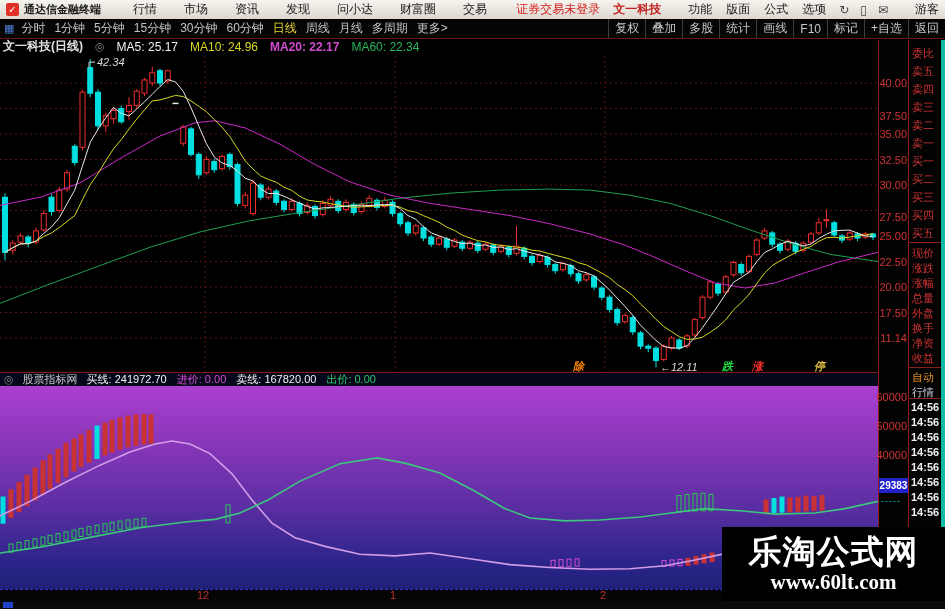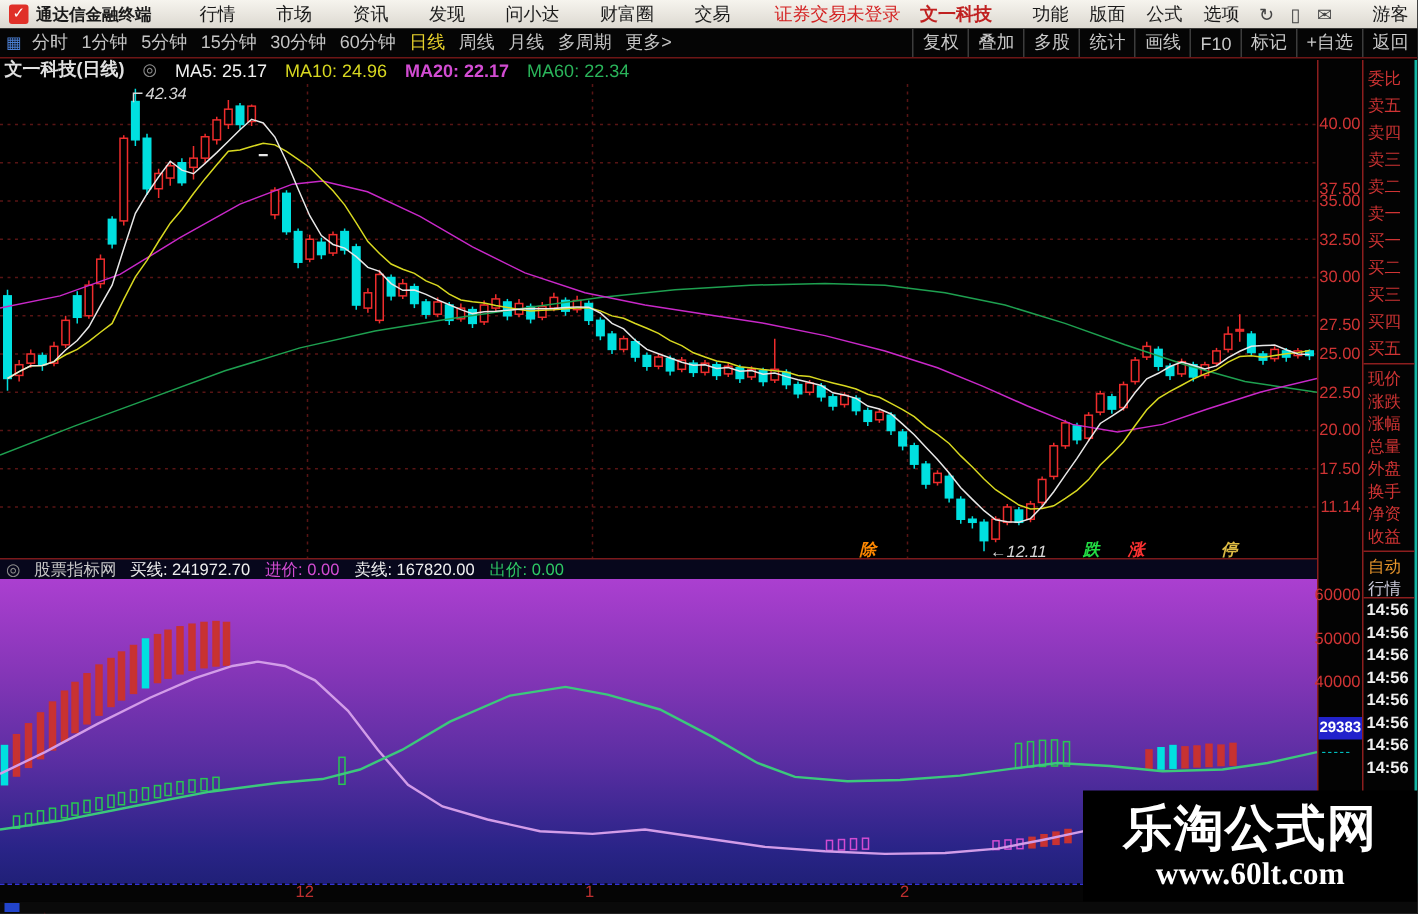--- a/index.html
+++ b/index.html
@@ -41,21 +41,21 @@
   .ind-panel{position:absolute;left:0;top:386px;width:878px;height:203px;
     background:linear-gradient(180deg,#ab3fd0 0%,#8636b8 30%,#5a2ea2 60%,#2a2488 88%,#202078 100%);}
   
   .price-axis{position:absolute;left:878px;top:40px;width:30px;height:549px;background:#030303;
     border-left:1px solid #8c1e1e;font-size:11px;color:#d03434;z-index:6;box-sizing:border-box;}
   .axlab{position:absolute;right:1px;white-space:nowrap;}
   .tag{position:absolute;left:0;width:29px;height:15px;background:#2222cc;color:#fff;
     font-size:10px;font-weight:bold;text-align:center;line-height:15px;}
   .dashrow{position:absolute;left:2px;font-size:9px;letter-spacing:1px;}
   .sidebar{position:absolute;left:908px;top:40px;width:37px;height:549px;background:#030303;
-    border-left:1px solid #8c1e1e;border-right:2px solid #14b8a6;font-size:11px;color:#d03434;
+    border-left:1px solid #8c1e1e;border-right:4px solid #14b8a6;font-size:11px;color:#d03434;
     z-index:6;box-sizing:border-box;padding-left:24px;}
   .sb-quote{position:absolute;top:4px;left:0;right:0;}
   .sb-row{height:18px;line-height:18px;padding-left:3px;white-space:nowrap;overflow:hidden;}
   .sb-info{position:absolute;top:206px;left:0;right:0;}
   .sb-row2{height:15px;line-height:15px;padding-left:3px;white-space:nowrap;overflow:hidden;}
   .sb-sep{position:absolute;left:0;right:0;height:1px;background:#8c1e1e;}
   .sb-auto{position:absolute;top:330px;left:0;right:0;color:#e8962c;padding-left:3px;}
   .sb-qlabel{position:absolute;top:345px;left:0;right:0;color:#c8c8d8;padding-left:3px;}
   .sb-times{position:absolute;top:360px;left:0;right:0;color:#f0f0f0;font-weight:bold;}
   .sb-time{height:15px;line-height:15px;padding-left:2px;white-space:nowrap;overflow:hidden;}
@@ -477,21 +477,21 @@
         <rect x="804" y="110.18" width="4" height="14.789999999999992" fill="#c83232" stroke="#c83232"></rect>
         <rect x="812" y="110.76" width="4" height="13.63000000000001" fill="#c83232" stroke="#c83232"></rect>
         <rect x="820" y="109.60000000000001" width="4" height="14.499999999999986" fill="#c83232" stroke="#c83232"></rect>
         <polyline points="0,129.9 30,115.4 65,96.55000000000001 100,79.15 130,66.10000000000001 155,57.980000000000004 172,55.08000000000001 190,57.980000000000004 210,67.55000000000001 232,87.85000000000001 252,113.95 272,137.15 295,151.65 325,160.35 360,168.18 395,169.92000000000002 430,167.02 470,172.82 510,178.62 550,181.52 590,183.26 630,182.68 665,179.78 695,173.98 725,167.6 760,161.22 800,155.42000000000002 840,150.2 878,144.98000000000002" fill="none" stroke="#d29ce8" stroke-width="1.6"></polyline>
         <polyline points="0,167.02 40,161.22 90,151.36 140,141.79000000000002 185,135.99 215,133.38 240,127 268,113.95 300,95.10000000000001 340,77.7 377,71.9 405,77.12 440,86.98 475,105.25 505,122.65 530,131.93 565,134.83 600,133.96 640,131.06 675,126.42 705,122.65 740,124.68 775,128.16 815,127 845,122.65 878,115.4" fill="none" stroke="#3cc87c" stroke-width="1.6"></polyline>
       </svg>
   </div>
 
   <div class="price-axis" id="priceAxis">
       <span class="axlab" style="top: 37px;">40.00</span>
-      <span class="axlab" style="top: 80px; padding-left: 32px;">37.50</span>
+      <span class="axlab" style="top: 70px; padding-left: 32px;">37.50</span>
       <span class="axlab" style="top: 88px;">35.00</span>
       <span class="axlab" style="top: 113.5px;">32.50</span>
       <span class="axlab" style="top: 139px;">30.00</span>
       <span class="axlab" style="top: 171px;">27.50</span>
       <span class="axlab" style="top: 190px;">25.00</span>
       <span class="axlab" style="top: 215.5px;">22.50</span>
       <span class="axlab" style="top: 241px;">20.00</span>
       <span class="axlab" style="top: 266.5px;">17.50</span>
       <span class="axlab" style="top: 292px;">11.14</span>
       <span class="axlab" style="top: 351px;">60000</span>

